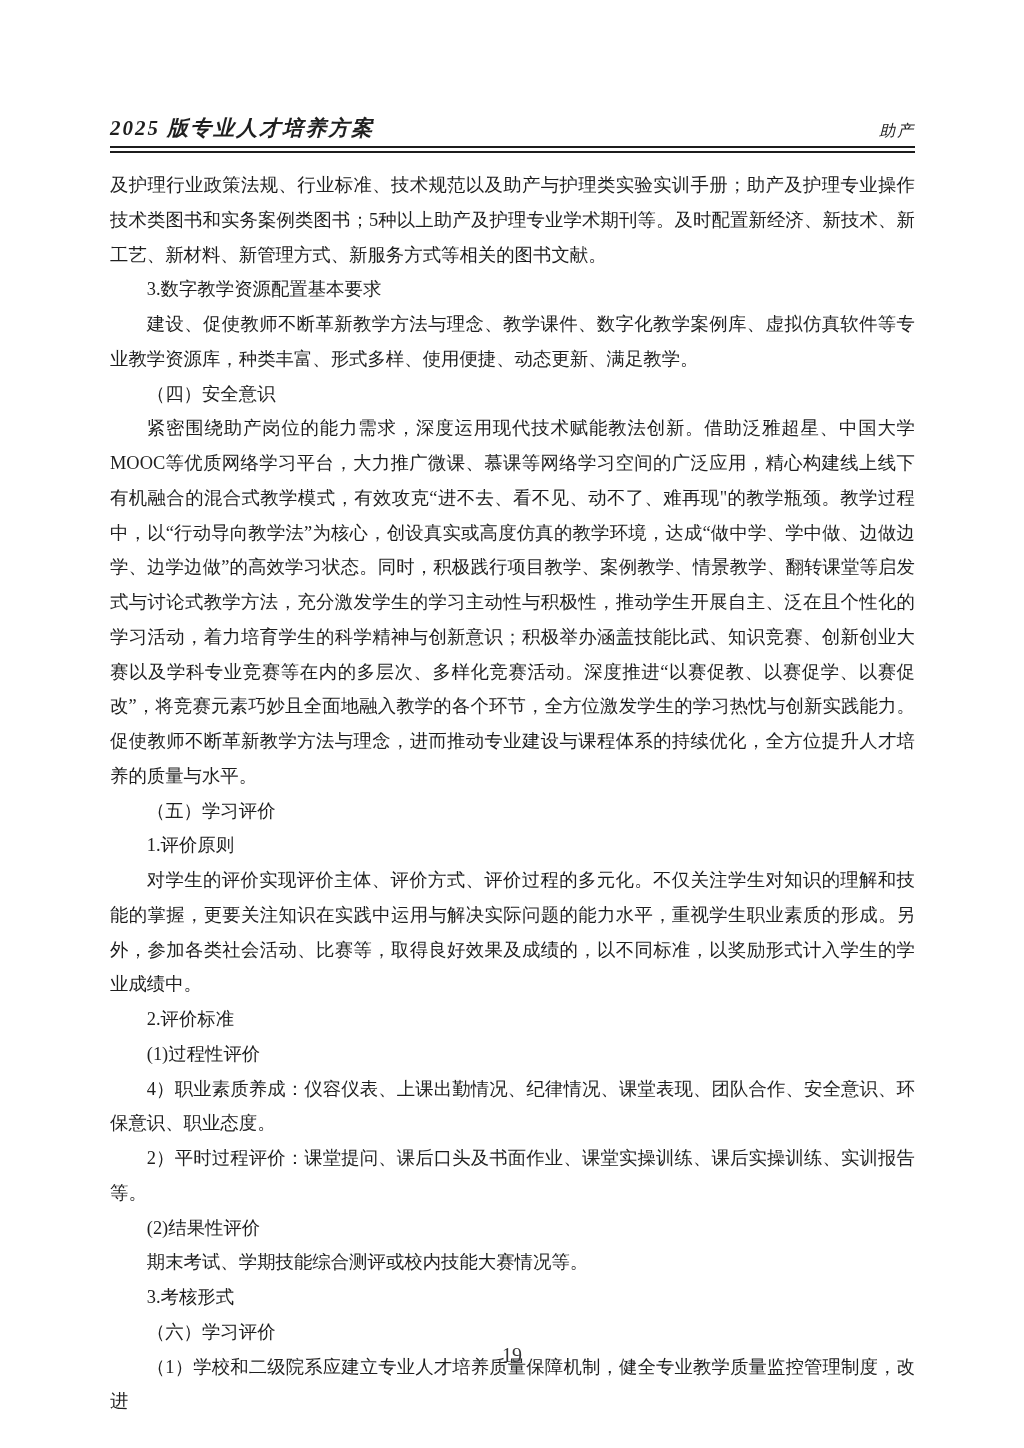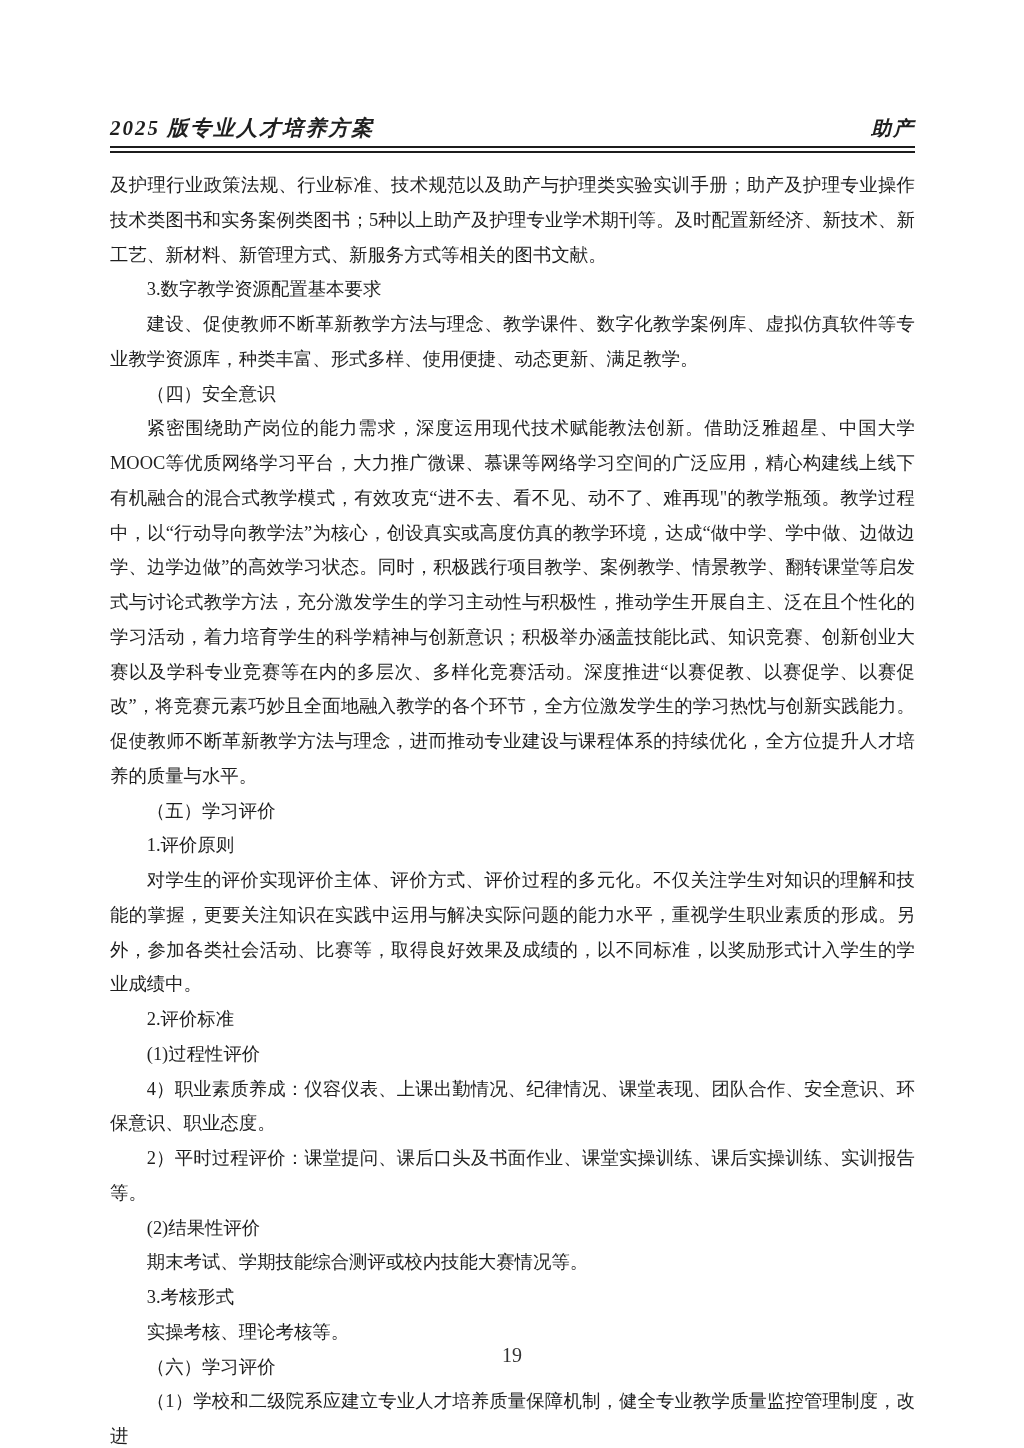--- a/index.html
+++ b/index.html
@@ -31,23 +31,23 @@
     gap: 46px;
   }
   .header-title {
     font-size: 21px;
     font-style: italic;
     font-weight: 600;
     letter-spacing: 2px;
     white-space: nowrap;
   }
   .header-subject {
-    font-size: 20px;
+    font-size: 16px;
     font-style: italic;
-    font-weight: 700;
+    font-weight: 400;
     letter-spacing: 2px;
     white-space: nowrap;
   }
   .header-rule {
     border-top: 2.5px solid #1c1c1c;
     height: 2.5px;
     border-bottom: 2px solid #1c1c1c;
   }
   
   .doc-body {
@@ -102,20 +102,19 @@
       <p class="para indent">（五）学习评价</p>
       <p class="para indent">1.评价原则</p>
       <p class="para indent">对学生的评价实现评价主体、评价方式、评价过程的多元化。不仅关注学生对知识的理解和技能的掌握，更要关注知识在实践中运用与解决实际问题的能力水平，重视学生职业素质的形成。另外，参加各类社会活动、比赛等，取得良好效果及成绩的，以不同标准，以奖励形式计入学生的学业成绩中。</p>
       <p class="para indent">2.评价标准</p>
       <p class="para indent">(1)过程性评价</p>
       <p class="para indent">4）职业素质养成：仪容仪表、上课出勤情况、纪律情况、课堂表现、团队合作、安全意识、环保意识、职业态度。</p>
       <p class="para indent">2）平时过程评价：课堂提问、课后口头及书面作业、课堂实操训练、课后实操训练、实训报告等。</p>
       <p class="para indent">(2)结果性评价</p>
       <p class="para indent">期末考试、学期技能综合测评或校内技能大赛情况等。</p>
       <p class="para indent">3.考核形式</p>
-      <p class="para indent">实操考核、理论考核等。</p>
       <p class="para indent">（六）学习评价</p>
       <p class="para indent">（1）学校和二级院系应建立专业人才培养质量保障机制，健全专业教学质量监控管理制度，改进</p>
     </div>
 
   <div class="page-number">19</div>
 
 </div>
 
 </body></html>

